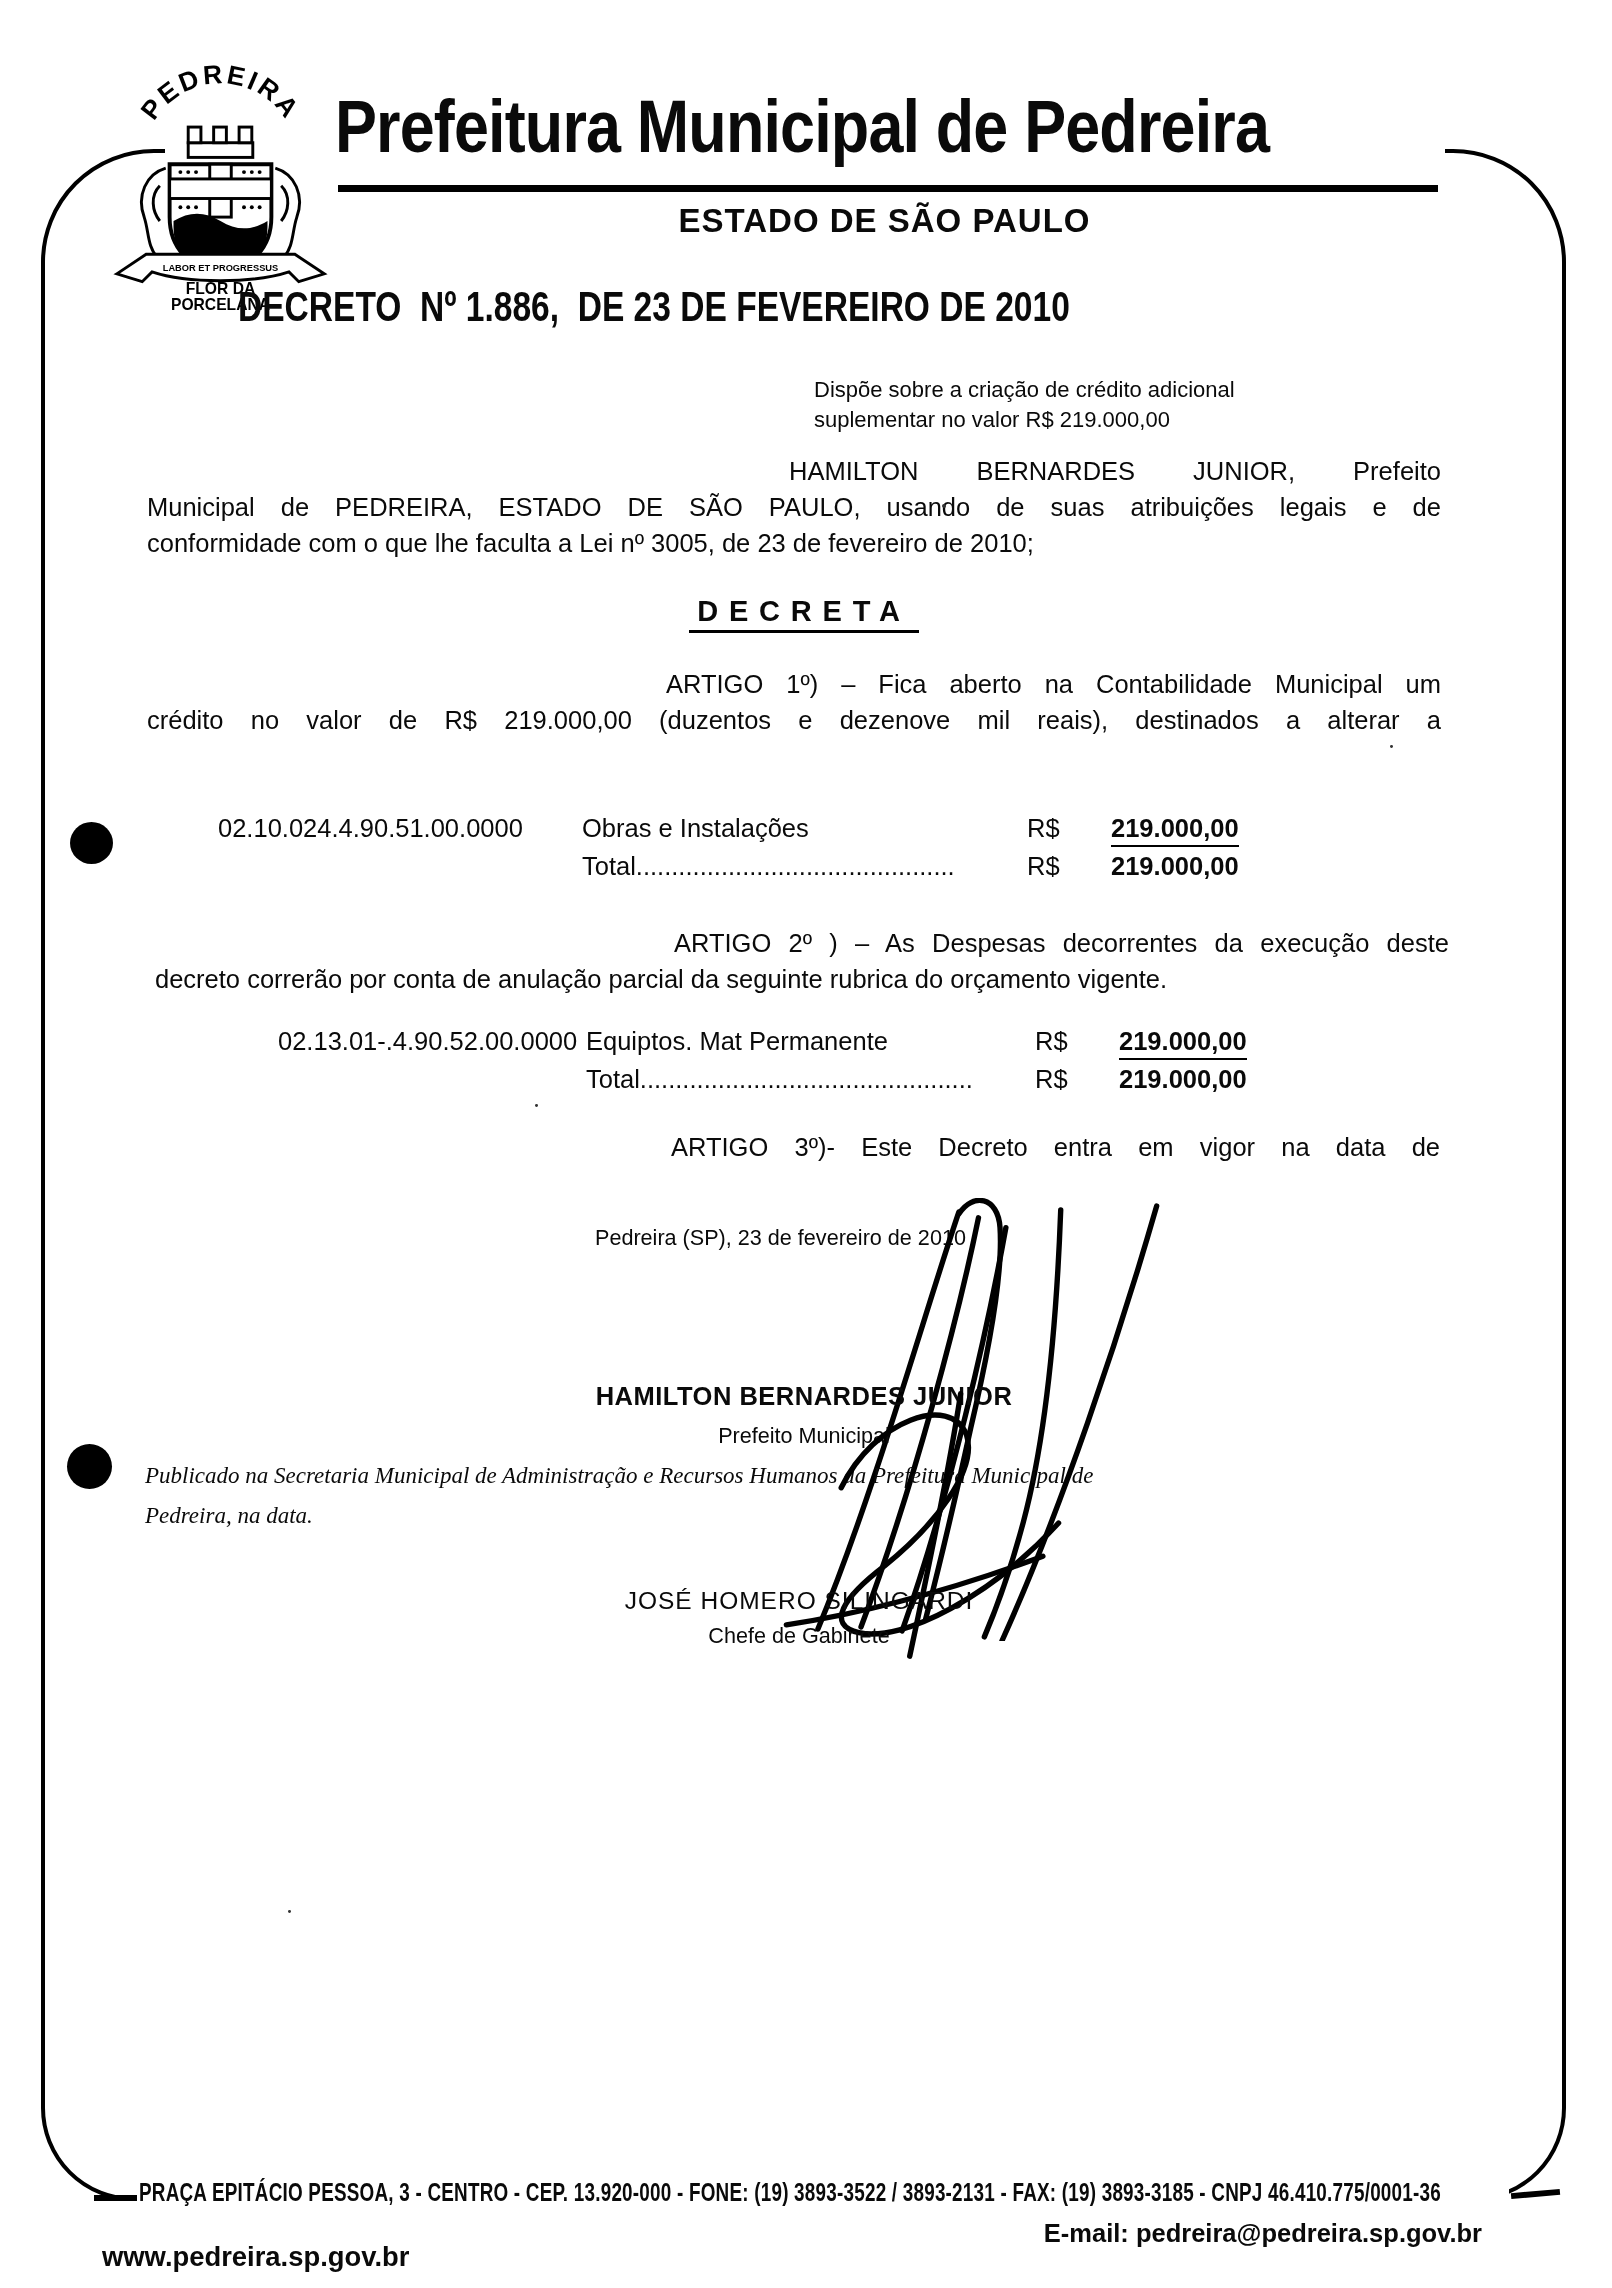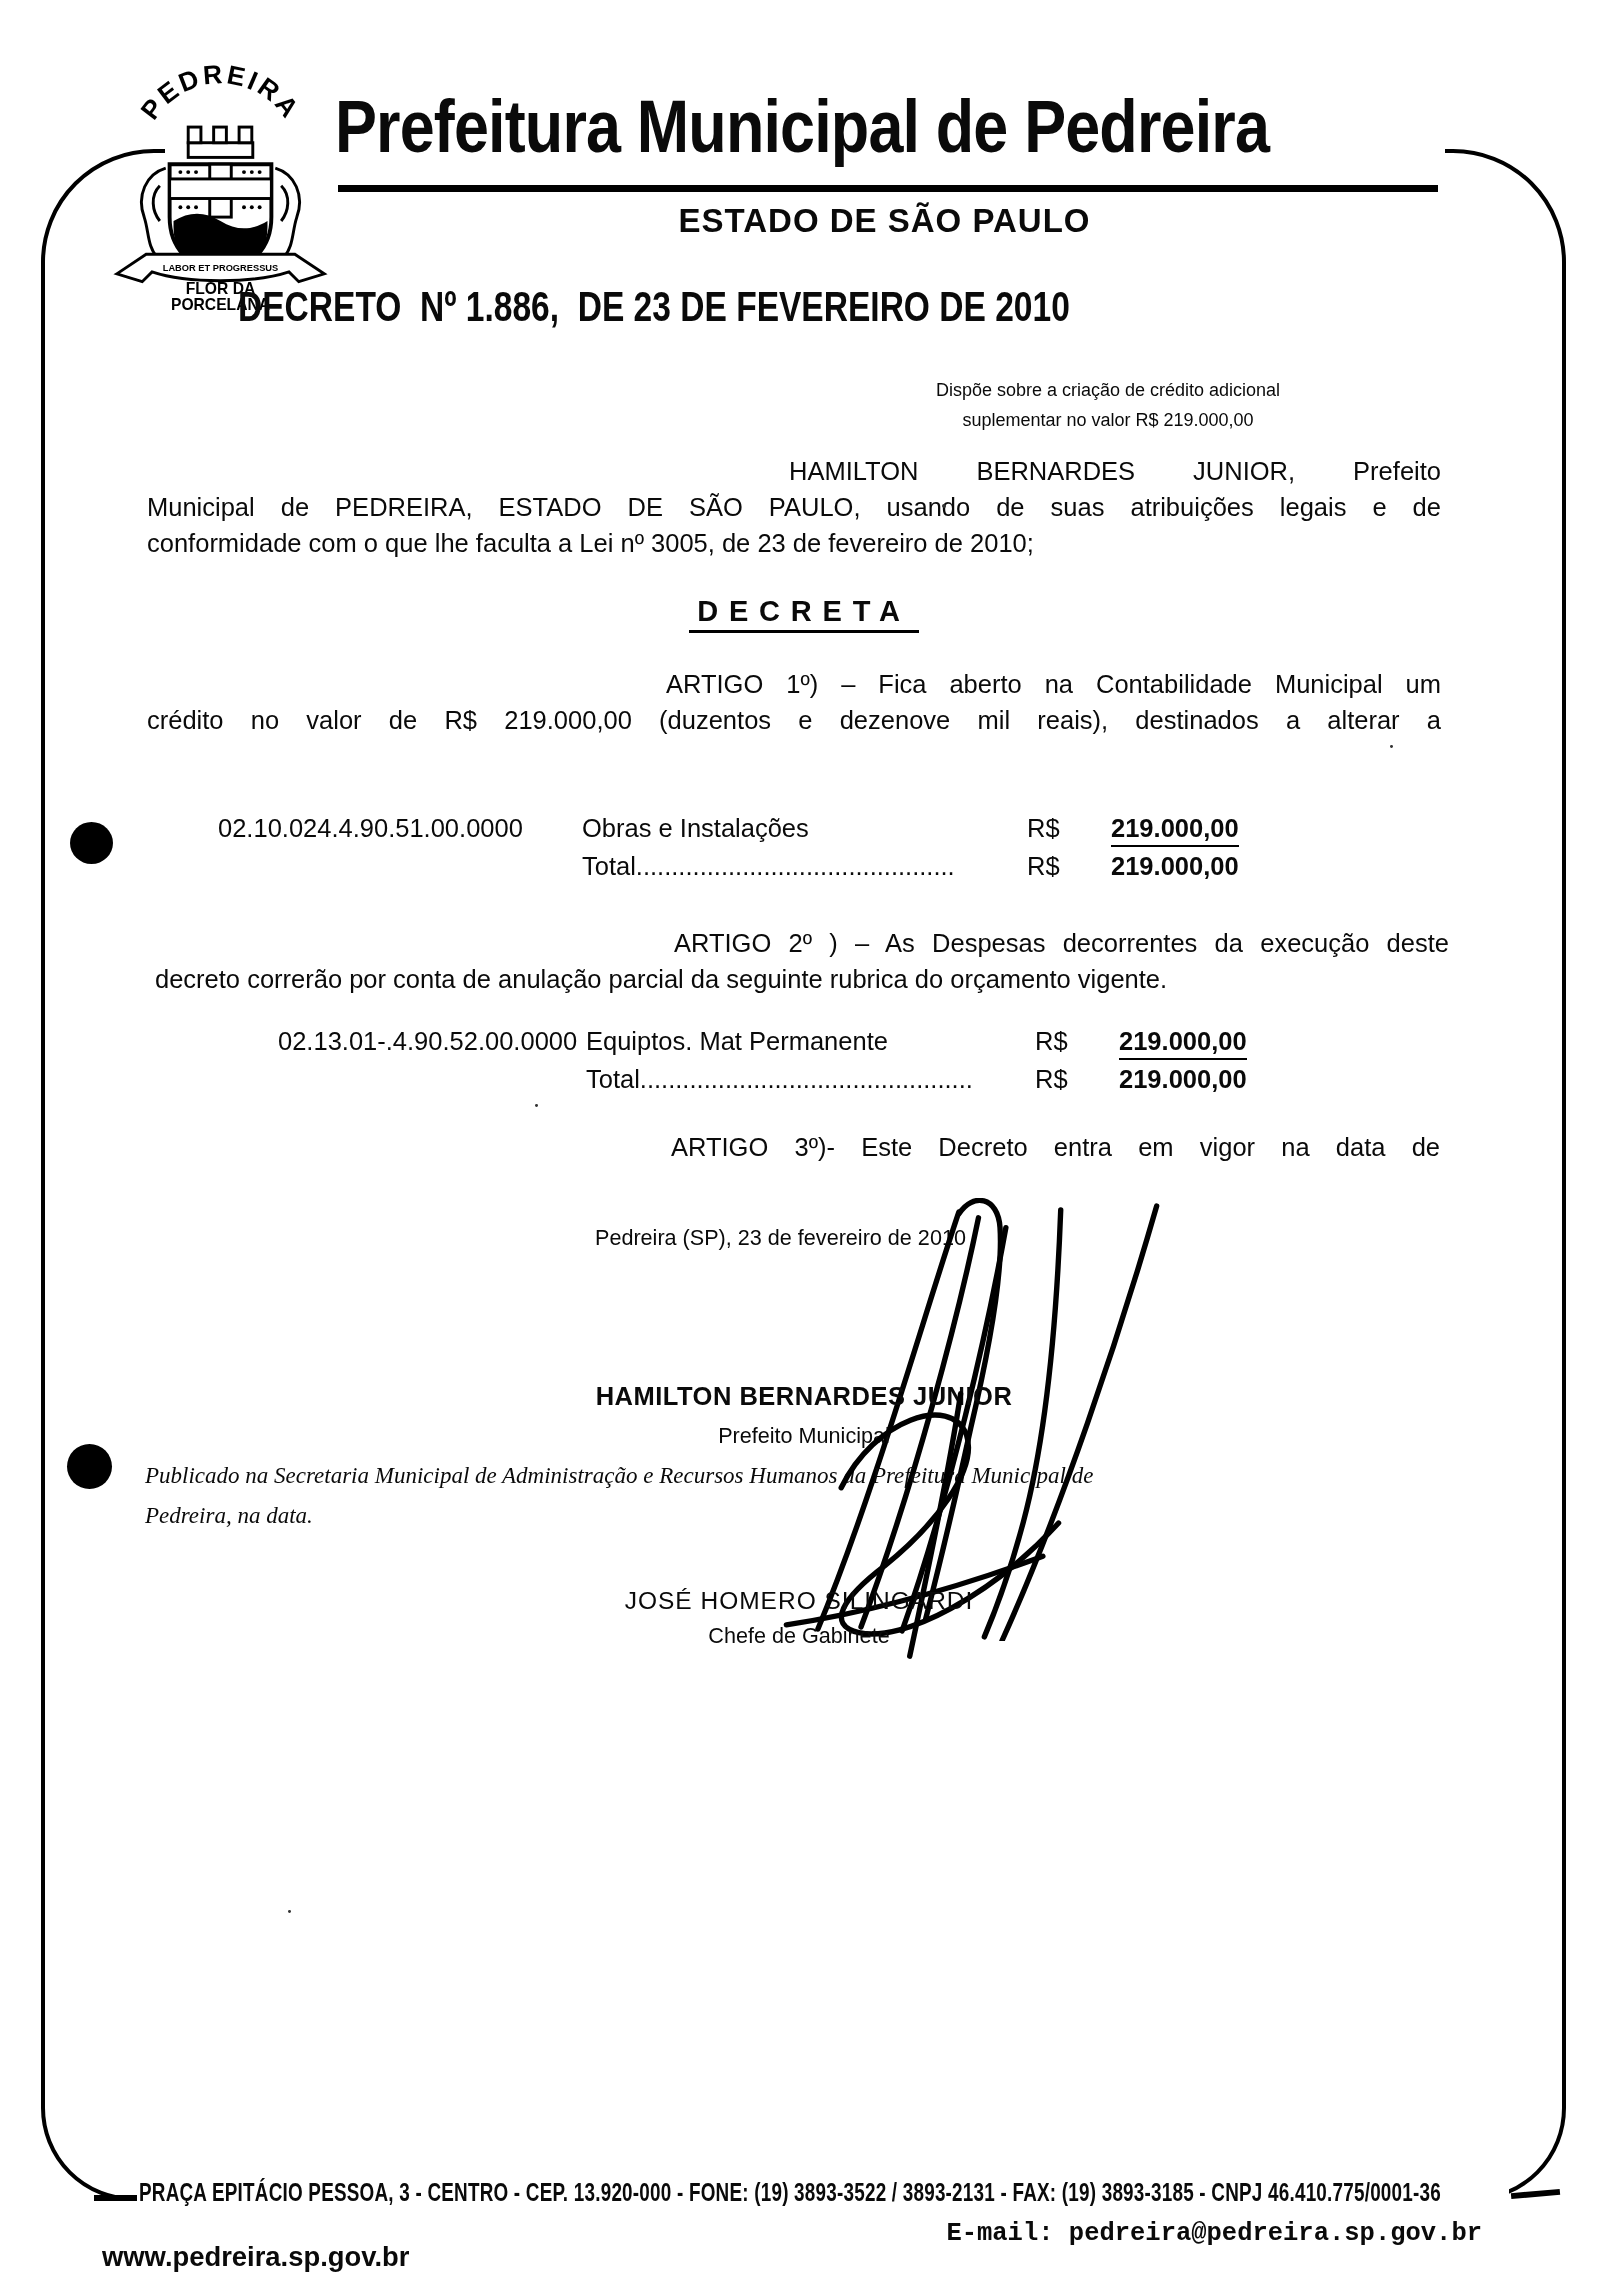--- a/index.html
+++ b/index.html
@@ -11,37 +11,37 @@
          border:4.9px solid #000;border-radius:113px 113px 93px 93px;}
   .patch{position:absolute;background:#fff;}
   .dash{position:absolute;background:#000;height:5.9px;}
   
   .brand{font-weight:700;font-size:74px;letter-spacing:-1px;transform:scaleX(.85);
          transform-origin:left top;white-space:nowrap;}
   .brand-rule{background:#000;}
   .state{font-weight:700;font-size:33px;text-align:center;letter-spacing:1px;}
   .doc-title{font-weight:700;font-size:43px;transform:scaleX(.78);transform-origin:left top;
              white-space:pre;}
-  .summary{font-size:18px;line-height:30px;text-align:center;}
+  .summary{font-size:22px;line-height:30px;text-align:left;}
   .para{font-size:25.5px;line-height:36px;width:1294px;}
   .jline{text-align:justify;text-align-last:justify;}
   .decreta span{font-weight:700;font-size:29px;letter-spacing:10.8px;
                 border-bottom:3.9px solid #000;padding:0 7.8px 2.9px 7.8px;}
   .cell{position:absolute;font-size:25.5px;white-space:nowrap;}
   .val{font-weight:700;}
   .uval{border-bottom:2.9px solid #000;padding-bottom:2px;}
   .dateline{font-size:21.6px;white-space:nowrap;}
   .sig-name{font-weight:700;font-size:25.5px;text-align:center;letter-spacing:0.5px;}
   .sig-role{font-size:21.6px;text-align:center;}
   .sig2-name{font-size:24.5px;text-align:center;letter-spacing:1px;}
   .pub{font-size:23px;line-height:40px;font-style:italic;font-family:"Liberation Serif",serif;}
   .addr{font-weight:700;font-size:25.5px;transform:scaleX(.74);transform-origin:left top;
         white-space:nowrap;letter-spacing:0.3px;}
   .site{font-weight:700;font-size:27.4px;margin-top:24px;}
-  .mail{font-weight:700;font-size:25.5px;text-align:right;font-family:Liberation Mono, monospace;}
+  .mail{font-weight:700;font-size:25.5px;text-align:right;}
   .hole{position:absolute;background:#000;border-radius:50%;}
   .speck{position:absolute;background:#333;border-radius:50%;}
   svg text{font-family:"Liberation Sans",sans-serif;}
 </style>
 </head>
 <body>
 
 <div class="page">
 
   <div class="frame"></div>

